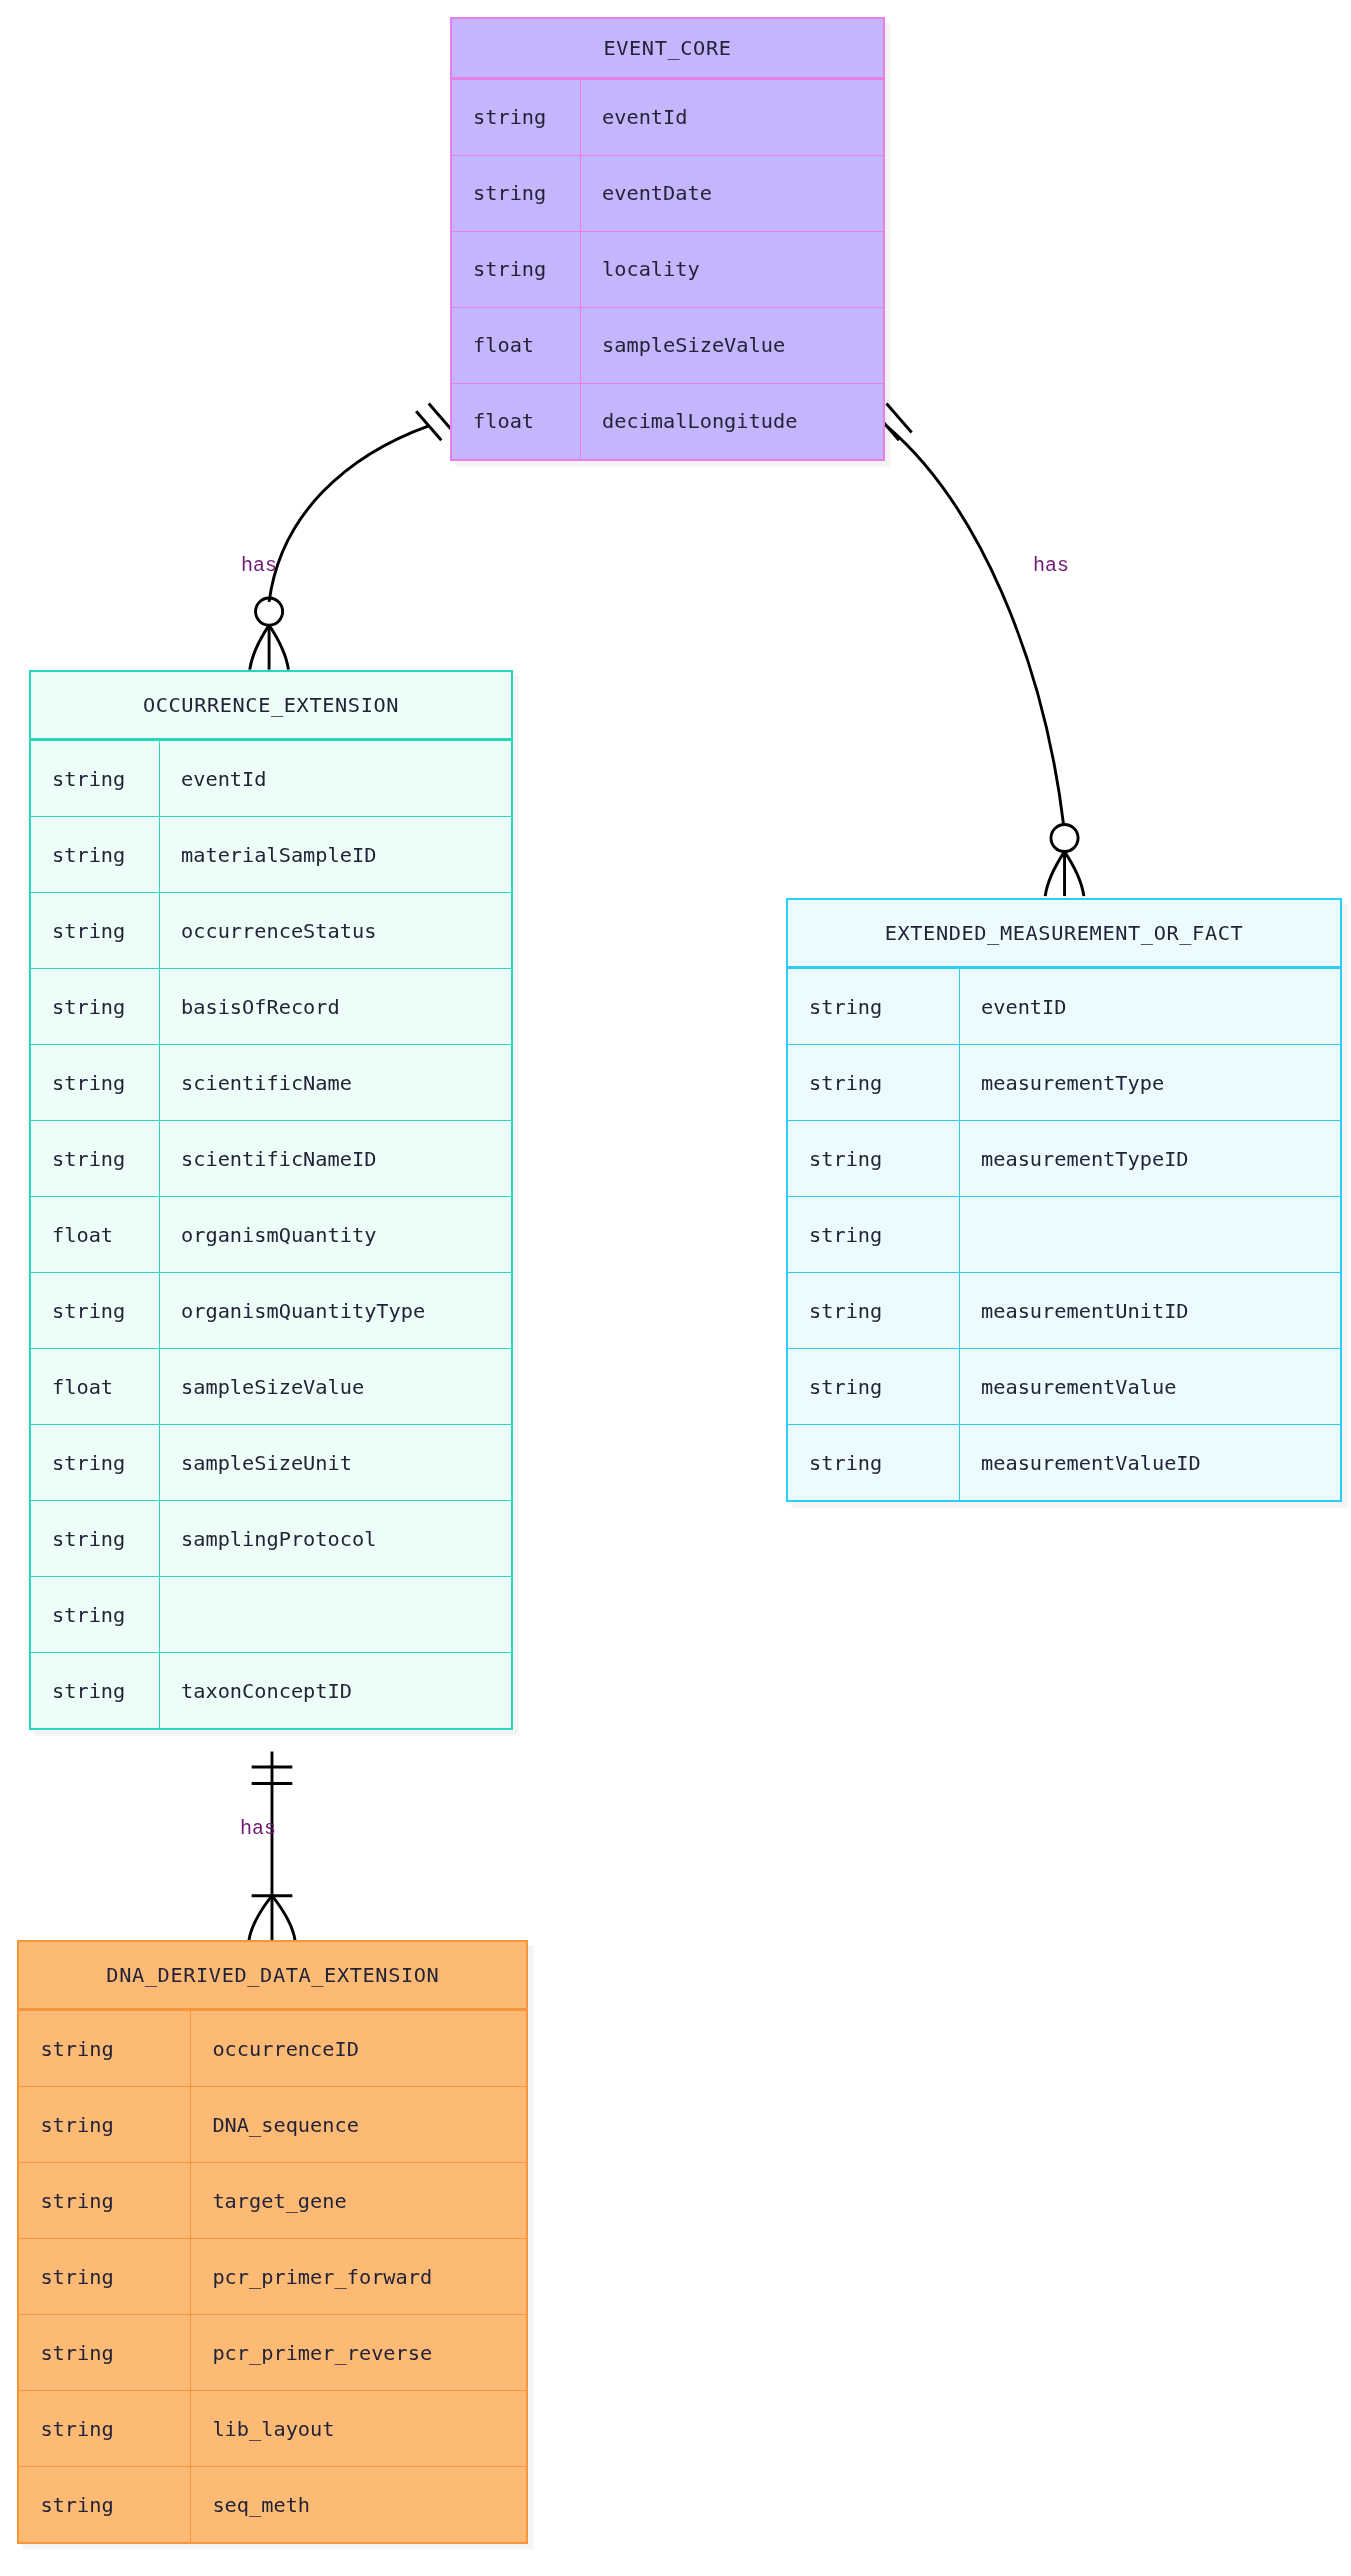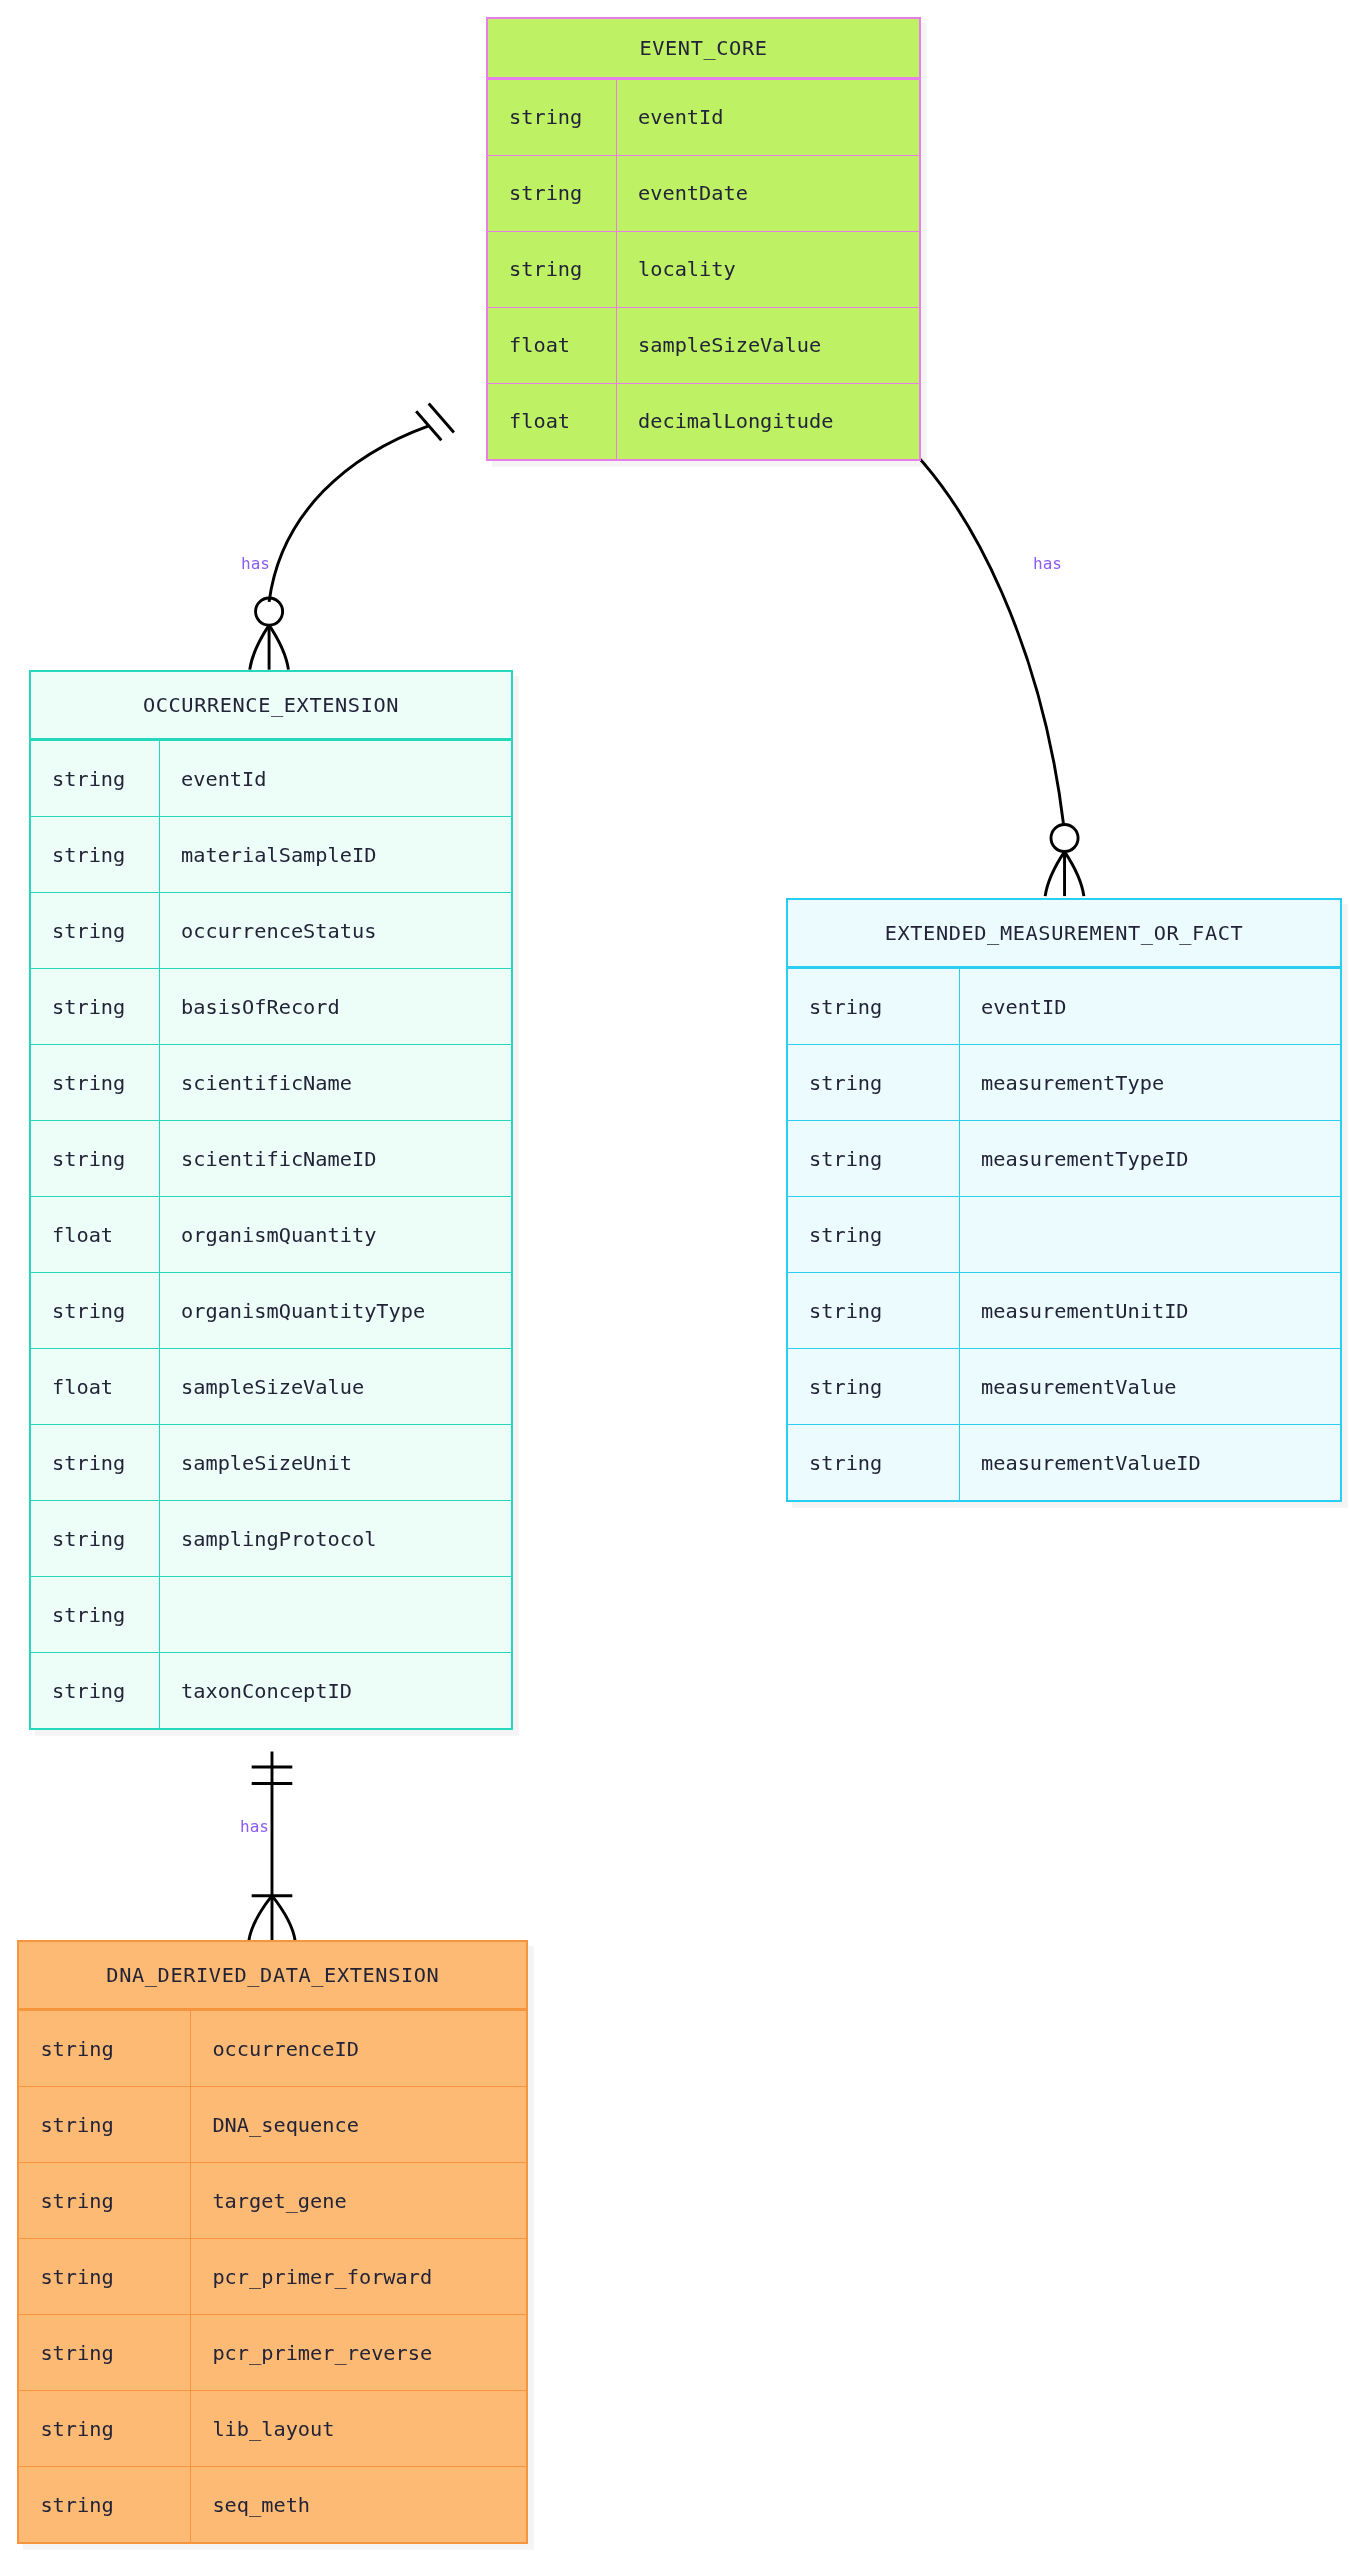--- a/index.html
+++ b/index.html
@@ -67,21 +67,21 @@
     box-sizing: border-box;
     display: flex;
     align-items: center;
     padding-left: 21px;
     font-size: 20.3px;
     color: #232338;
     flex: 1 1 auto;
   }
 
   
-  .theme-violet { border-color: #e87ee8; background: #bef264; margin-left: 36px; }
+  .theme-violet { border-color: #e87ee8; background: #c4b5fd; }
   .theme-violet .entity-title { border-bottom-color: #e87ee8; }
   .theme-violet .attr-row { border-top-color: #e87ee8; }
   .theme-violet .attr-type { border-right-color: #e87ee8; }
 
   
   .theme-teal { border-color: #26d7bb; background: #edfdf8; }
   .theme-teal .entity-title { border-bottom-color: #26d7bb; }
   .theme-teal .attr-row { border-top-color: #26d7bb; }
   .theme-teal .attr-type { border-right-color: #26d7bb; }
 
@@ -112,25 +112,26 @@
     stroke-width: 3;
   }
   .marker-stroke {
     fill: none;
     stroke: #000000;
     stroke-width: 3;
     stroke-linecap: butt;
   }
   .rel-label {
     position: absolute;
-    font-size: 16px;
-    color: #8b5cf6;
+    font-size: 20px;
+    color: #701a75;
     white-space: nowrap;
     z-index: 6;
     background: transparent;
+    font-family: Liberation Mono, monospace;
   }
 </style>
 </head>
 <body>
 
 <div id="canvas">
 
   <svg id="edges" viewBox="0 0 1397 2662">
 
     <g>

